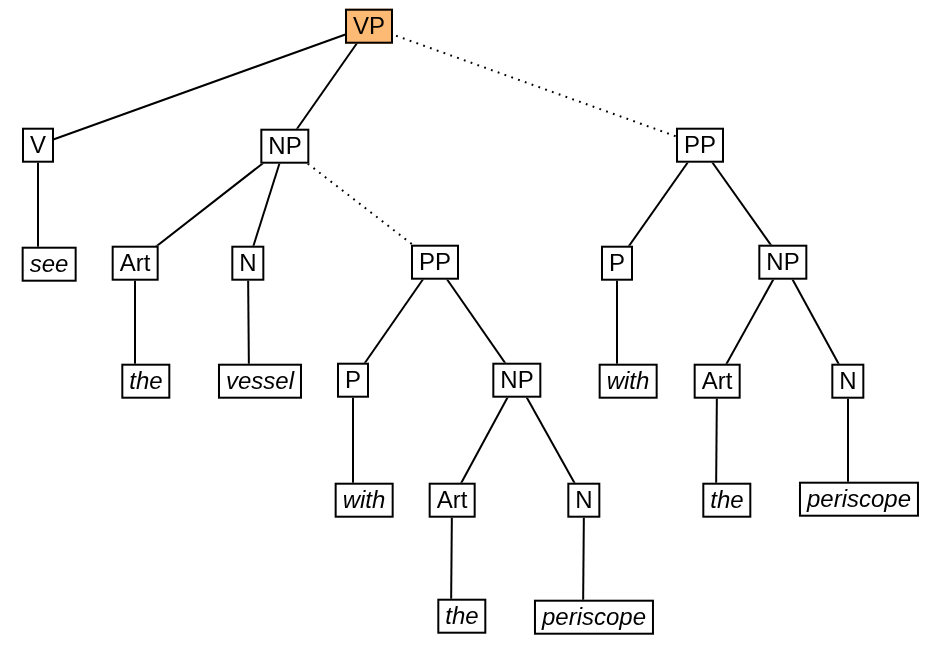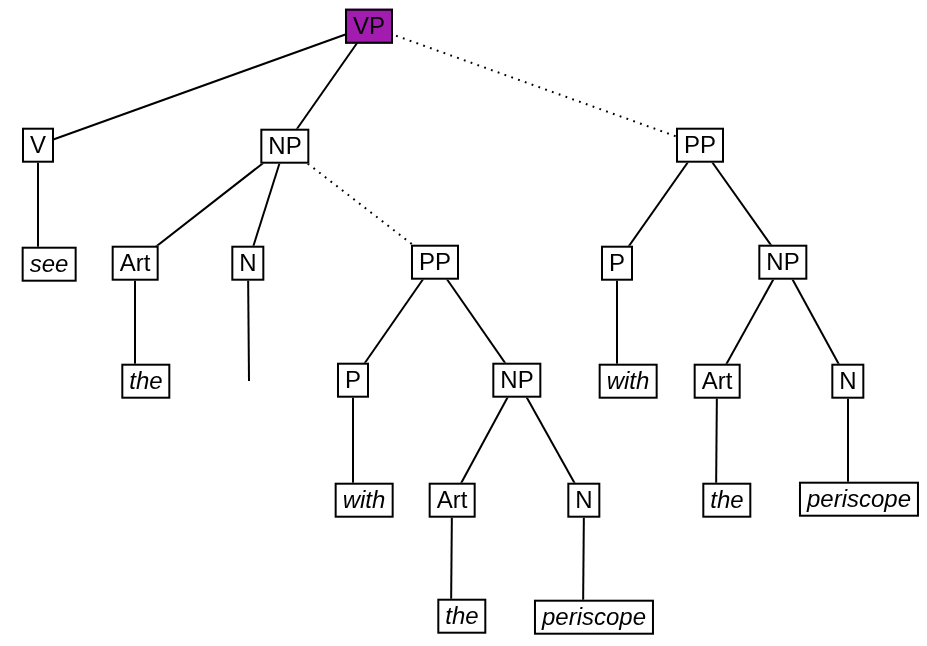--- a/index.html
+++ b/index.html
@@ -73,31 +73,32 @@
       <line x1="584" y1="500" x2="583" y2="617" class="solid" stroke="#000000"></line>
       <line x1="700" y1="145" x2="617" y2="263" class="solid" stroke="#000000"></line>
       <line x1="700" y1="145" x2="783" y2="262" class="solid" stroke="#000000"></line>
       <line x1="617" y1="263" x2="617" y2="381" class="solid" stroke="#000000"></line>
       <line x1="783" y1="262" x2="717" y2="381" class="solid" stroke="#000000"></line>
       <line x1="783" y1="262" x2="848" y2="381" class="solid" stroke="#000000"></line>
       <line x1="717" y1="381" x2="716" y2="500" class="solid" stroke="#000000"></line>
       <line x1="848" y1="381" x2="848" y2="499" class="solid" stroke="#000000"></line>
     </svg>
   <div class="node-layer">
-      <div class="node" style="left: 369px; top: 26px; border-color: rgb(0, 0, 0); background: #a21caf; color: rgb(0, 0, 0);">VP</div>
+      <div class="node" style="left: 369px; top: 26px; border-color: rgb(0, 0, 0); background: #fdba74; color: rgb(0, 0, 0);">VP</div>
       <div class="node" style="left: 38px; top: 145px; border-color: rgb(0, 0, 0); background: rgb(255, 255, 255); color: rgb(0, 0, 0);">V</div>
       <div class="node" style="left: 285px; top: 146px; border-color: rgb(0, 0, 0); background: rgb(255, 255, 255); color: rgb(0, 0, 0);">NP</div>
       <div class="node" style="left: 700px; top: 145px; border-color: rgb(0, 0, 0); background: rgb(255, 255, 255); color: rgb(0, 0, 0);">PP</div>
       <div class="node leaf" style="left: 38px; top: 264px; border-color: rgb(0, 0, 0); background: rgb(255, 255, 255); color: rgb(0, 0, 0);">see</div>
       <div class="node" style="left: 135px; top: 263px; border-color: rgb(0, 0, 0); background: rgb(255, 255, 255); color: rgb(0, 0, 0);">Art</div>
       <div class="node" style="left: 248px; top: 263px; border-color: rgb(0, 0, 0); background: rgb(255, 255, 255); color: rgb(0, 0, 0);">N</div>
       <div class="node" style="left: 435px; top: 262px; border-color: rgb(0, 0, 0); background: rgb(255, 255, 255); color: rgb(0, 0, 0);">PP</div>
       <div class="node" style="left: 617px; top: 263px; border-color: rgb(0, 0, 0); background: rgb(255, 255, 255); color: rgb(0, 0, 0);">P</div>
       <div class="node" style="left: 783px; top: 262px; border-color: rgb(0, 0, 0); background: rgb(255, 255, 255); color: rgb(0, 0, 0);">NP</div>
       <div class="node leaf" style="left: 135px; top: 381px; border-color: rgb(0, 0, 0); background: rgb(255, 255, 255); color: rgb(0, 0, 0);">the</div>
+      <div class="node leaf" style="left: 249px; top: 381px; border-color: rgb(0, 0, 0); background: rgb(255, 255, 255); color: rgb(0, 0, 0);">vessel</div>
       <div class="node" style="left: 353px; top: 380px; border-color: rgb(0, 0, 0); background: rgb(255, 255, 255); color: rgb(0, 0, 0);">P</div>
       <div class="node" style="left: 517px; top: 380px; border-color: rgb(0, 0, 0); background: rgb(255, 255, 255); color: rgb(0, 0, 0);">NP</div>
       <div class="node leaf" style="left: 617px; top: 381px; border-color: rgb(0, 0, 0); background: rgb(255, 255, 255); color: rgb(0, 0, 0);">with</div>
       <div class="node" style="left: 717px; top: 381px; border-color: rgb(0, 0, 0); background: rgb(255, 255, 255); color: rgb(0, 0, 0);">Art</div>
       <div class="node" style="left: 848px; top: 381px; border-color: rgb(0, 0, 0); background: rgb(255, 255, 255); color: rgb(0, 0, 0);">N</div>
       <div class="node leaf" style="left: 353px; top: 500px; border-color: rgb(0, 0, 0); background: rgb(255, 255, 255); color: rgb(0, 0, 0);">with</div>
       <div class="node" style="left: 452px; top: 500px; border-color: rgb(0, 0, 0); background: rgb(255, 255, 255); color: rgb(0, 0, 0);">Art</div>
       <div class="node" style="left: 584px; top: 500px; border-color: rgb(0, 0, 0); background: rgb(255, 255, 255); color: rgb(0, 0, 0);">N</div>
       <div class="node leaf" style="left: 716px; top: 500px; border-color: rgb(0, 0, 0); background: rgb(255, 255, 255); color: rgb(0, 0, 0);">the</div>
       <div class="node leaf" style="left: 848px; top: 499px; border-color: rgb(0, 0, 0); background: rgb(255, 255, 255); color: rgb(0, 0, 0);">periscope</div>

